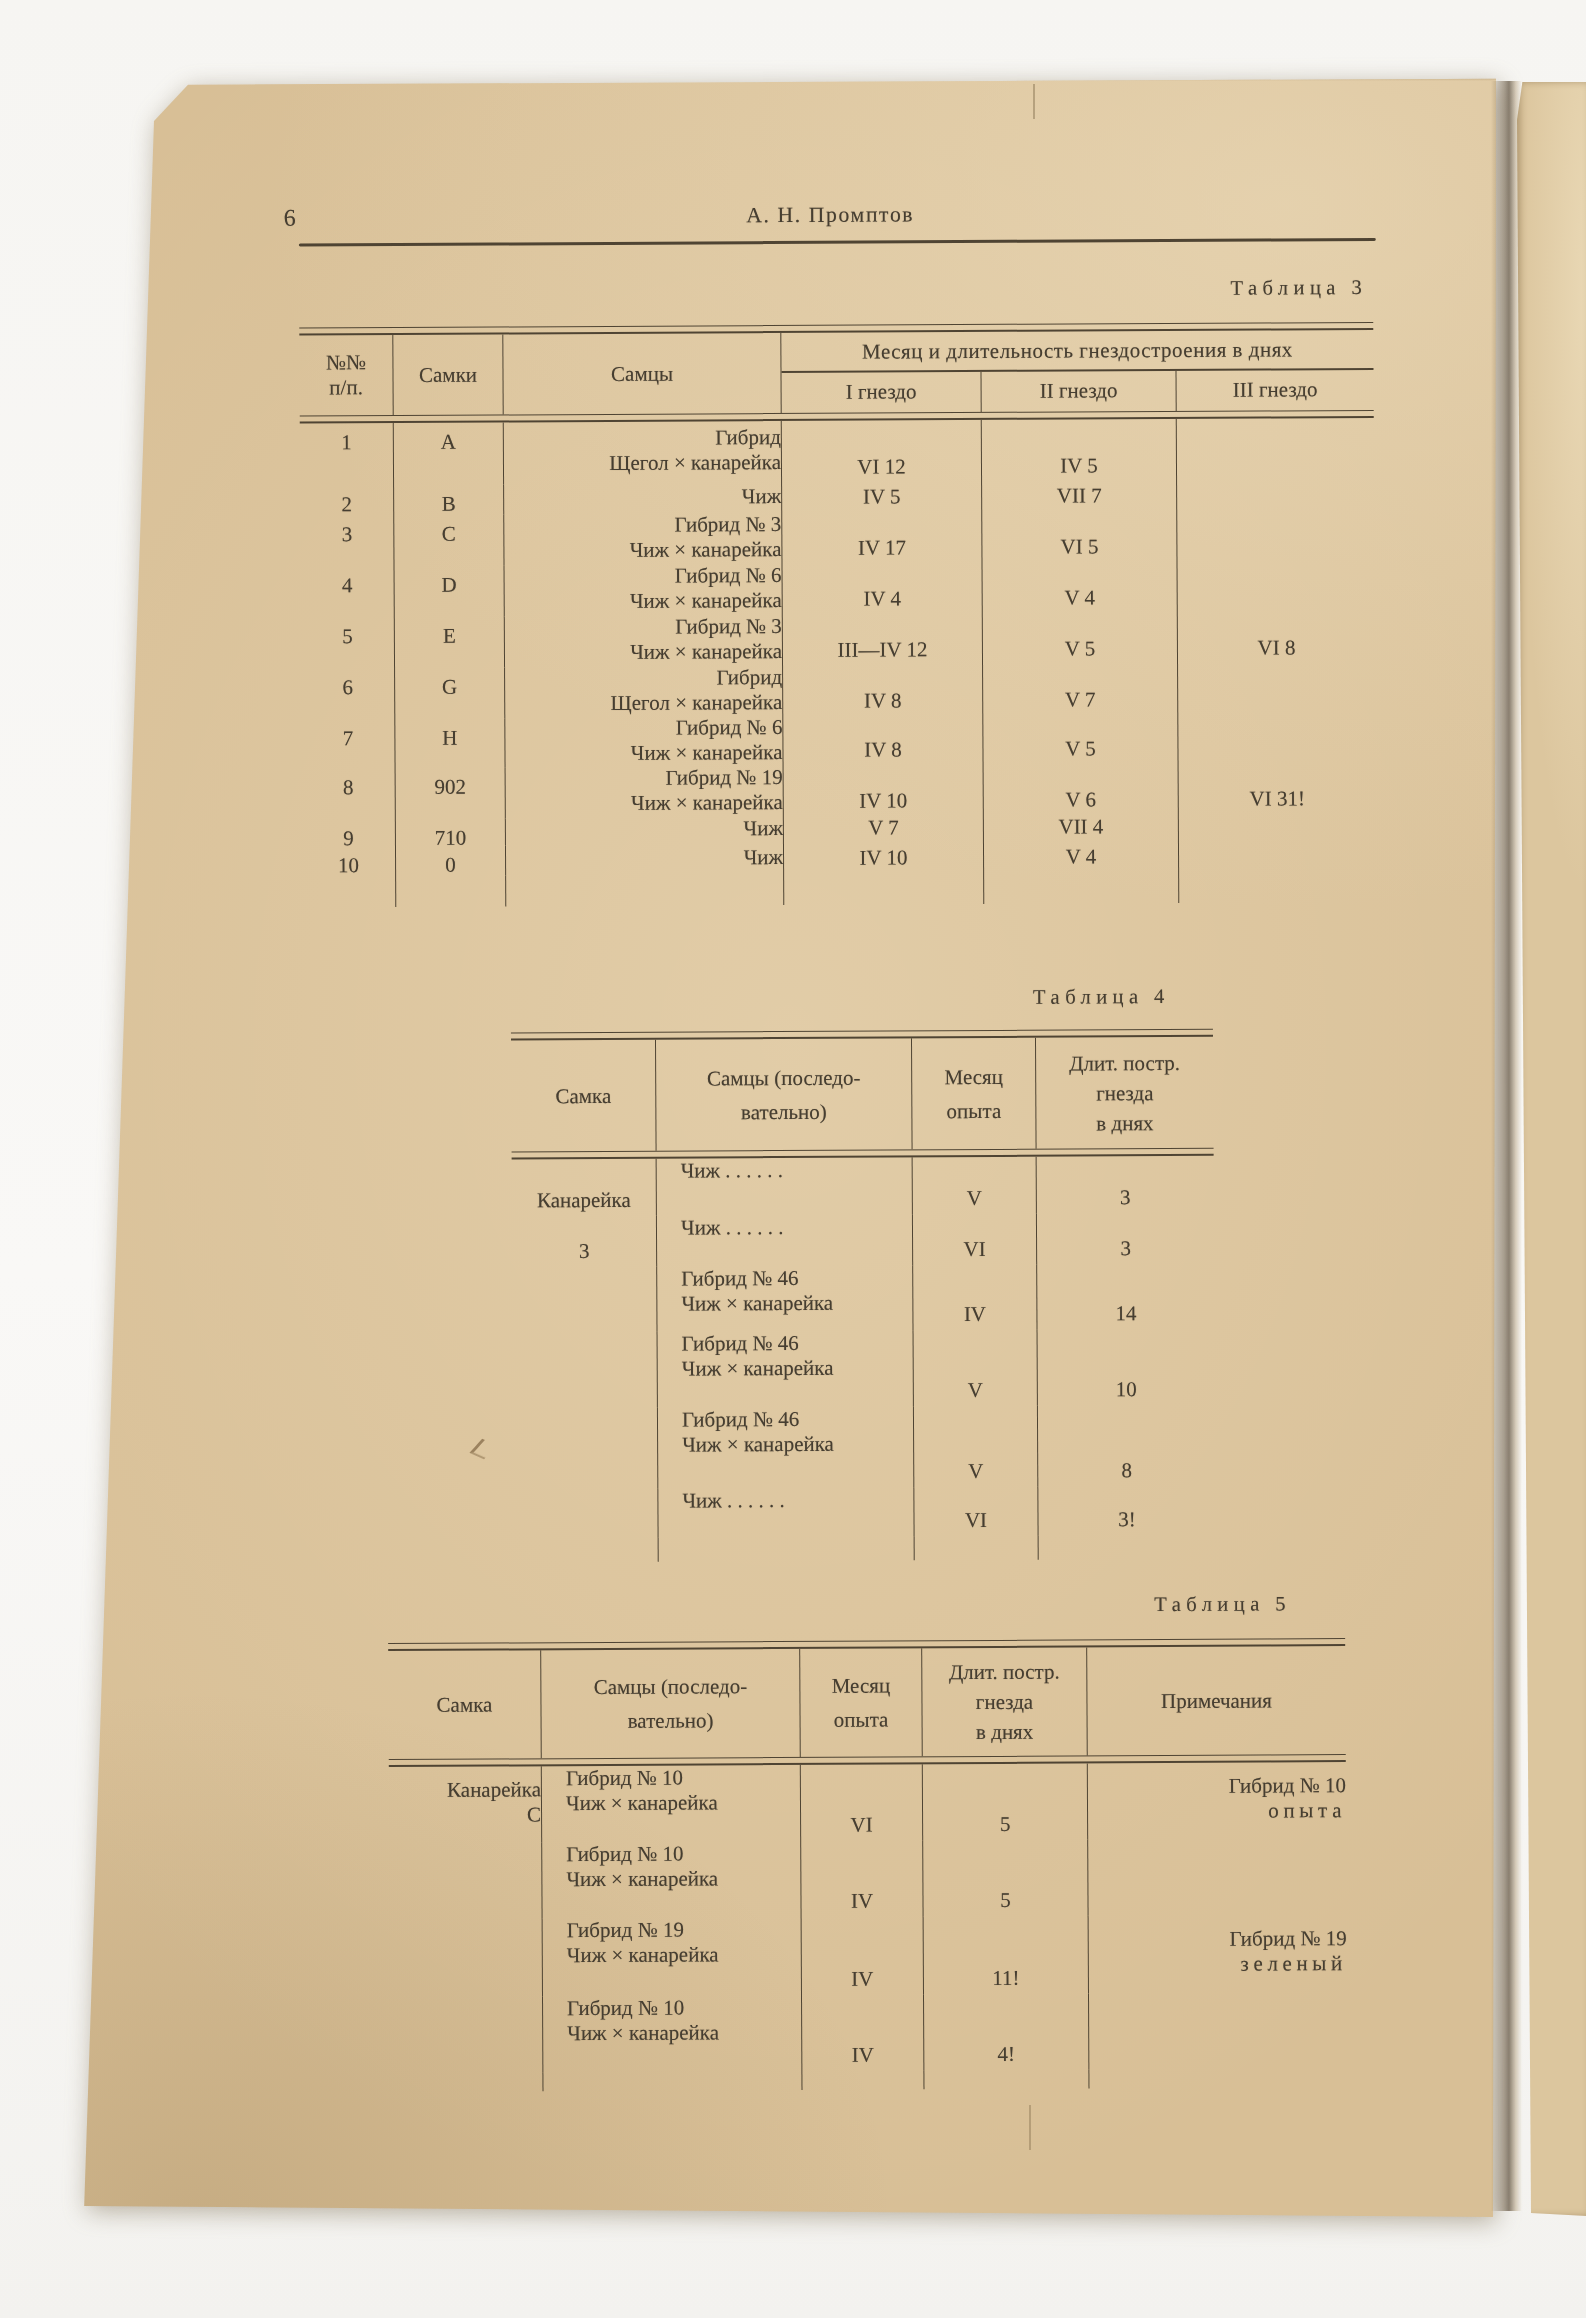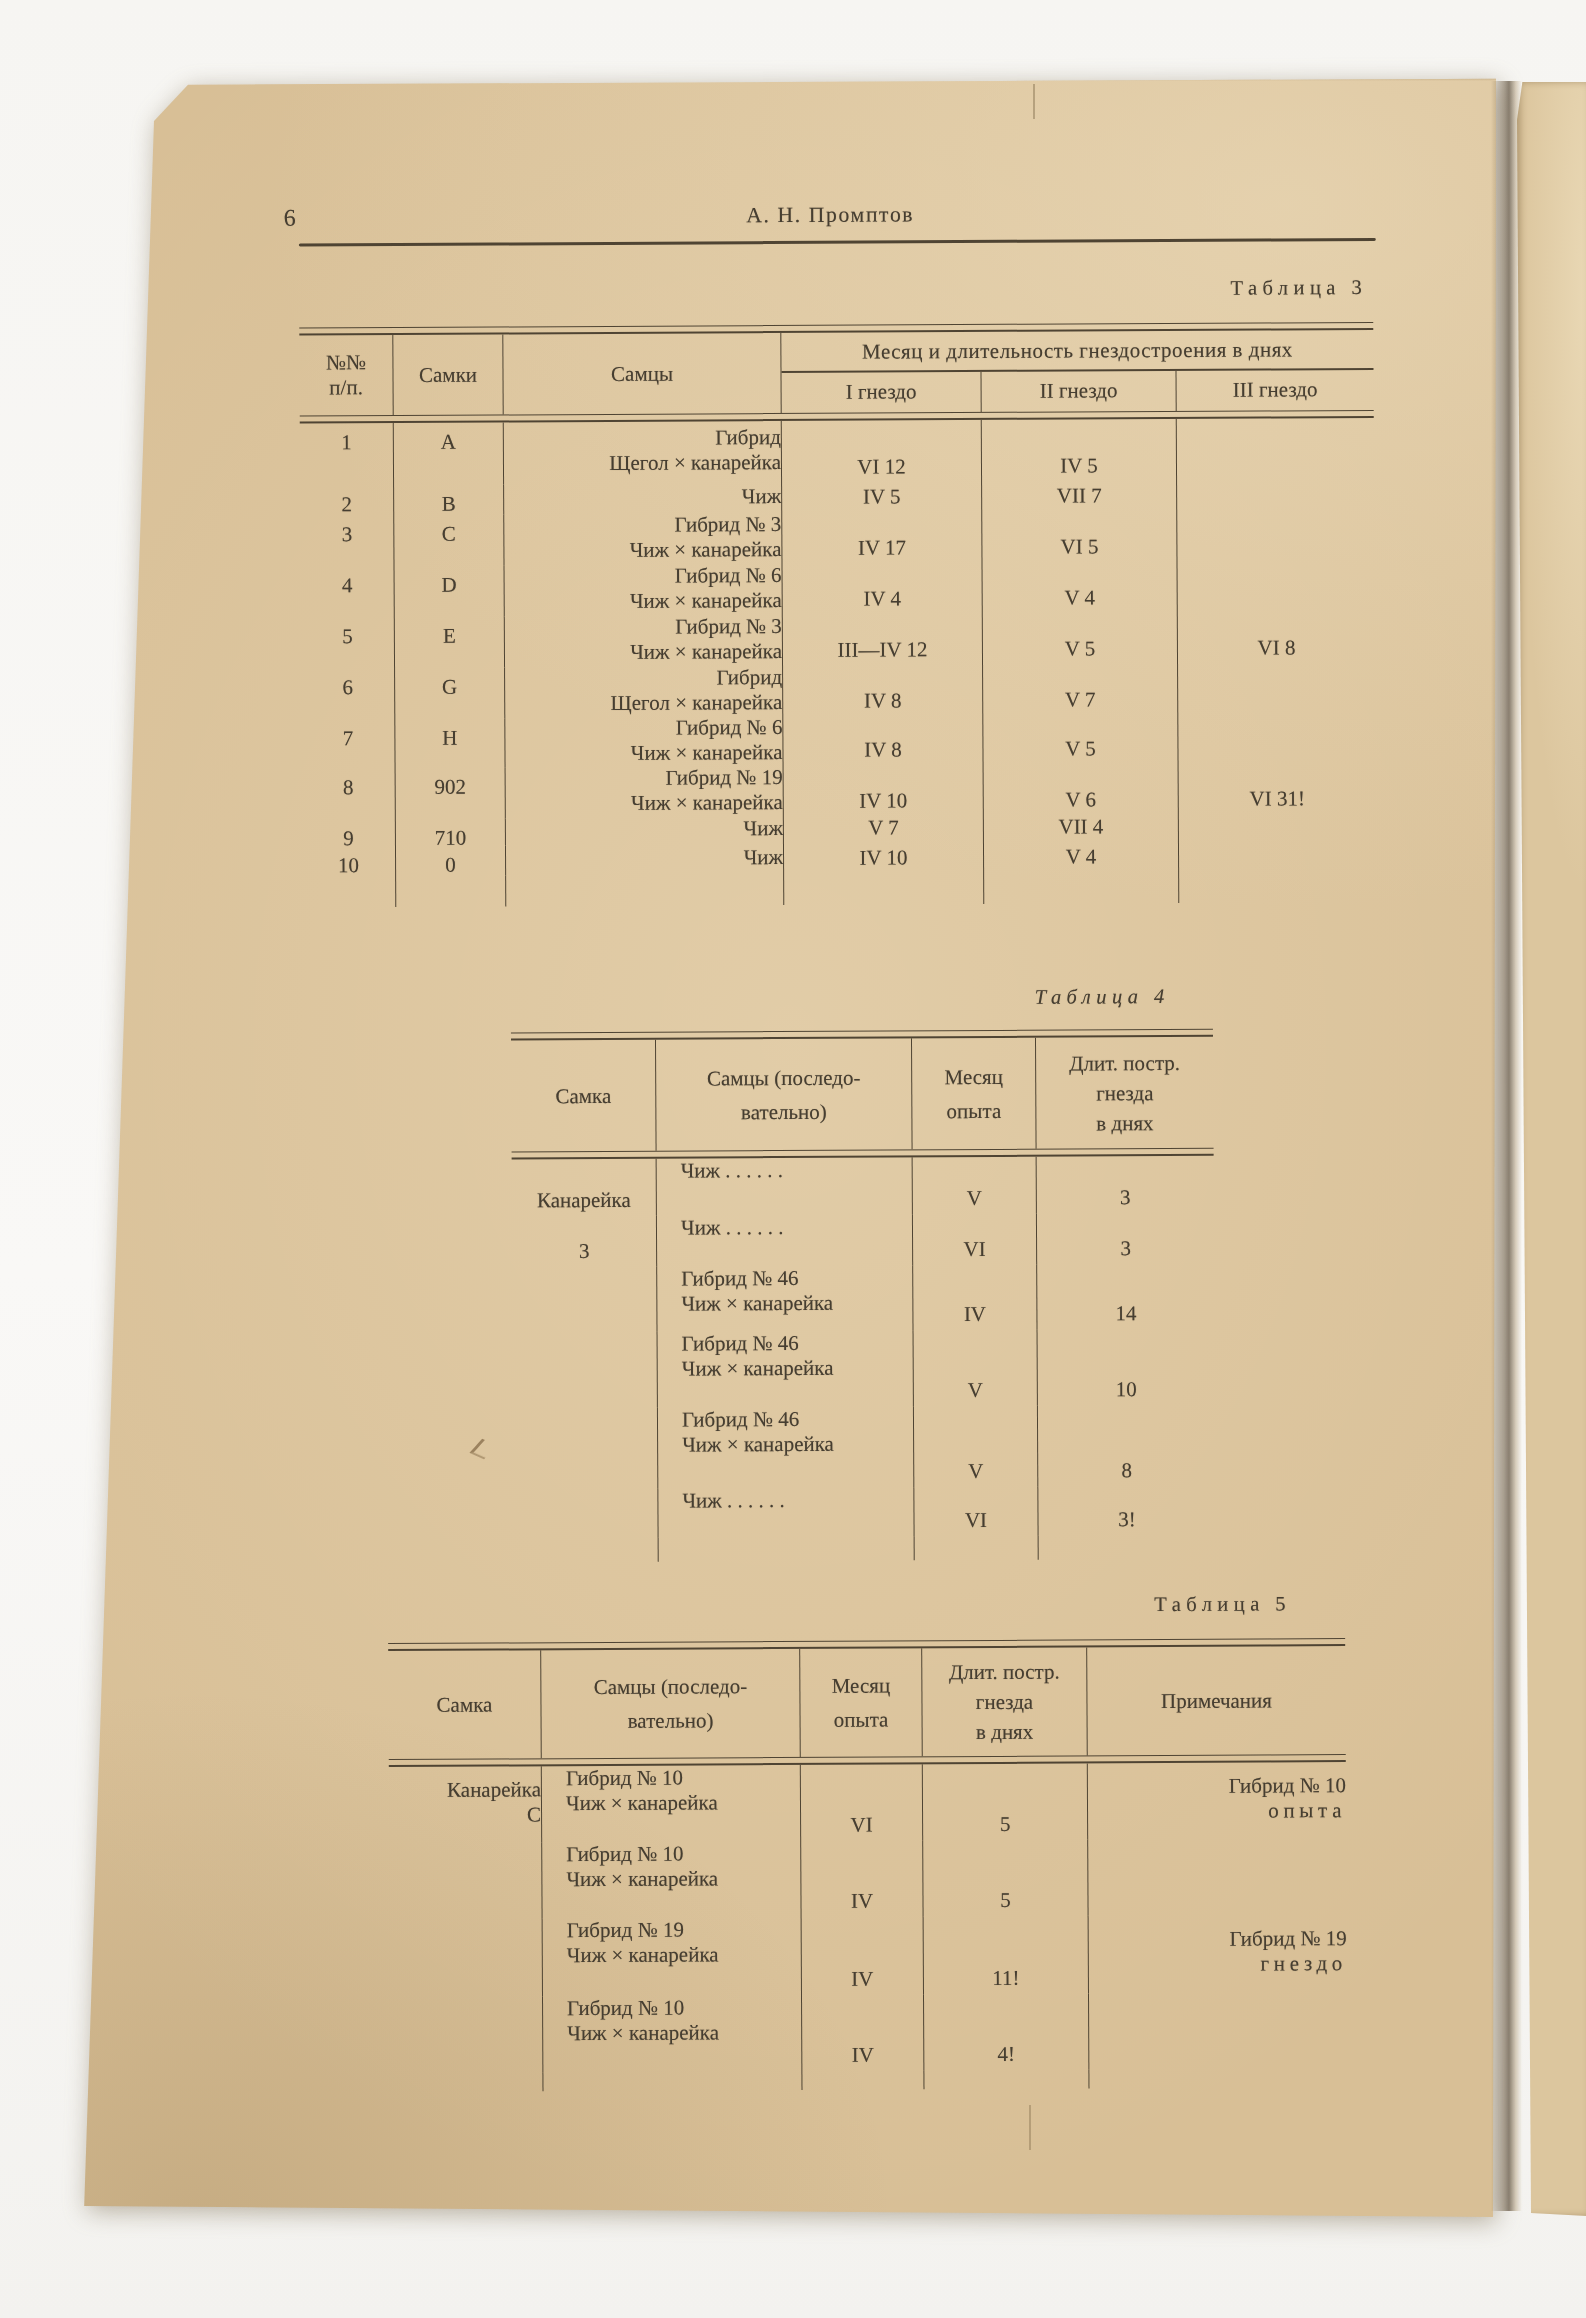--- a/index.html
+++ b/index.html
@@ -45,21 +45,21 @@
       #dcc69e;
     box-shadow:inset 3.2px 0 7.6px rgba(90,62,25,.35);
   }
   
   .pagenum{position:absolute;left:207px;top:126px;font-size:24px;}
   .runhead{position:absolute;left:645px;top:127px;width:217px;text-align:center;font-size:21.7px;letter-spacing:1.6px;}
   .headrule{position:absolute;left:222px;top:165px;width:1077px;height:3.2px;background:var(--rule);border-radius:1.6px;}
   
   .caption{position:absolute;font-size:20.6px;letter-spacing:5.4px;white-space:nowrap;}
   .cap3{top:203px;right:128px;}
-  .cap4{top:911px;right:329px;font-style:italic;}
+  .cap4{top:911px;right:329px;}
   .cap5{top:1519px;right:211px;}
   
   .tbl{position:absolute;font-size:21px;line-height:25px;}
   .drule{height:8px;border-top:1.1px solid var(--rule);border-bottom:2.7px solid var(--rule);}
   .row{display:flex;}
   .c{border-right:1.6px solid var(--rule);display:flex;justify-content:center;
      align-items:flex-end;padding-bottom:3.2px;text-align:center;}
   .c.last{border-right:none;}
   .c.top{align-items:flex-start;padding-top:6.5px;}
   .c.mid{align-items:center;padding:0;}
@@ -399,21 +399,21 @@
               <span></span>
             </div>
         <div class="c v1 col leftal">
               <span>Гибрид № 19</span>
               <span>Чиж × канарейка</span>
             </div>
         <div class="c v2">IV</div>
         <div class="c v3">11!</div>
         <div class="c v4 col last">
               <span>Гибрид № 19</span>
-              <span class="sp">гнездо</span>
+              <span class="sp">зеленый</span>
             </div>
       </div>
       <div class="row" style="height:76px">
         <div class="c v0 col">
               <span></span>
               <span></span>
             </div>
         <div class="c v1 col leftal">
               <span>Гибрид № 10</span>
               <span>Чиж × канарейка</span>

